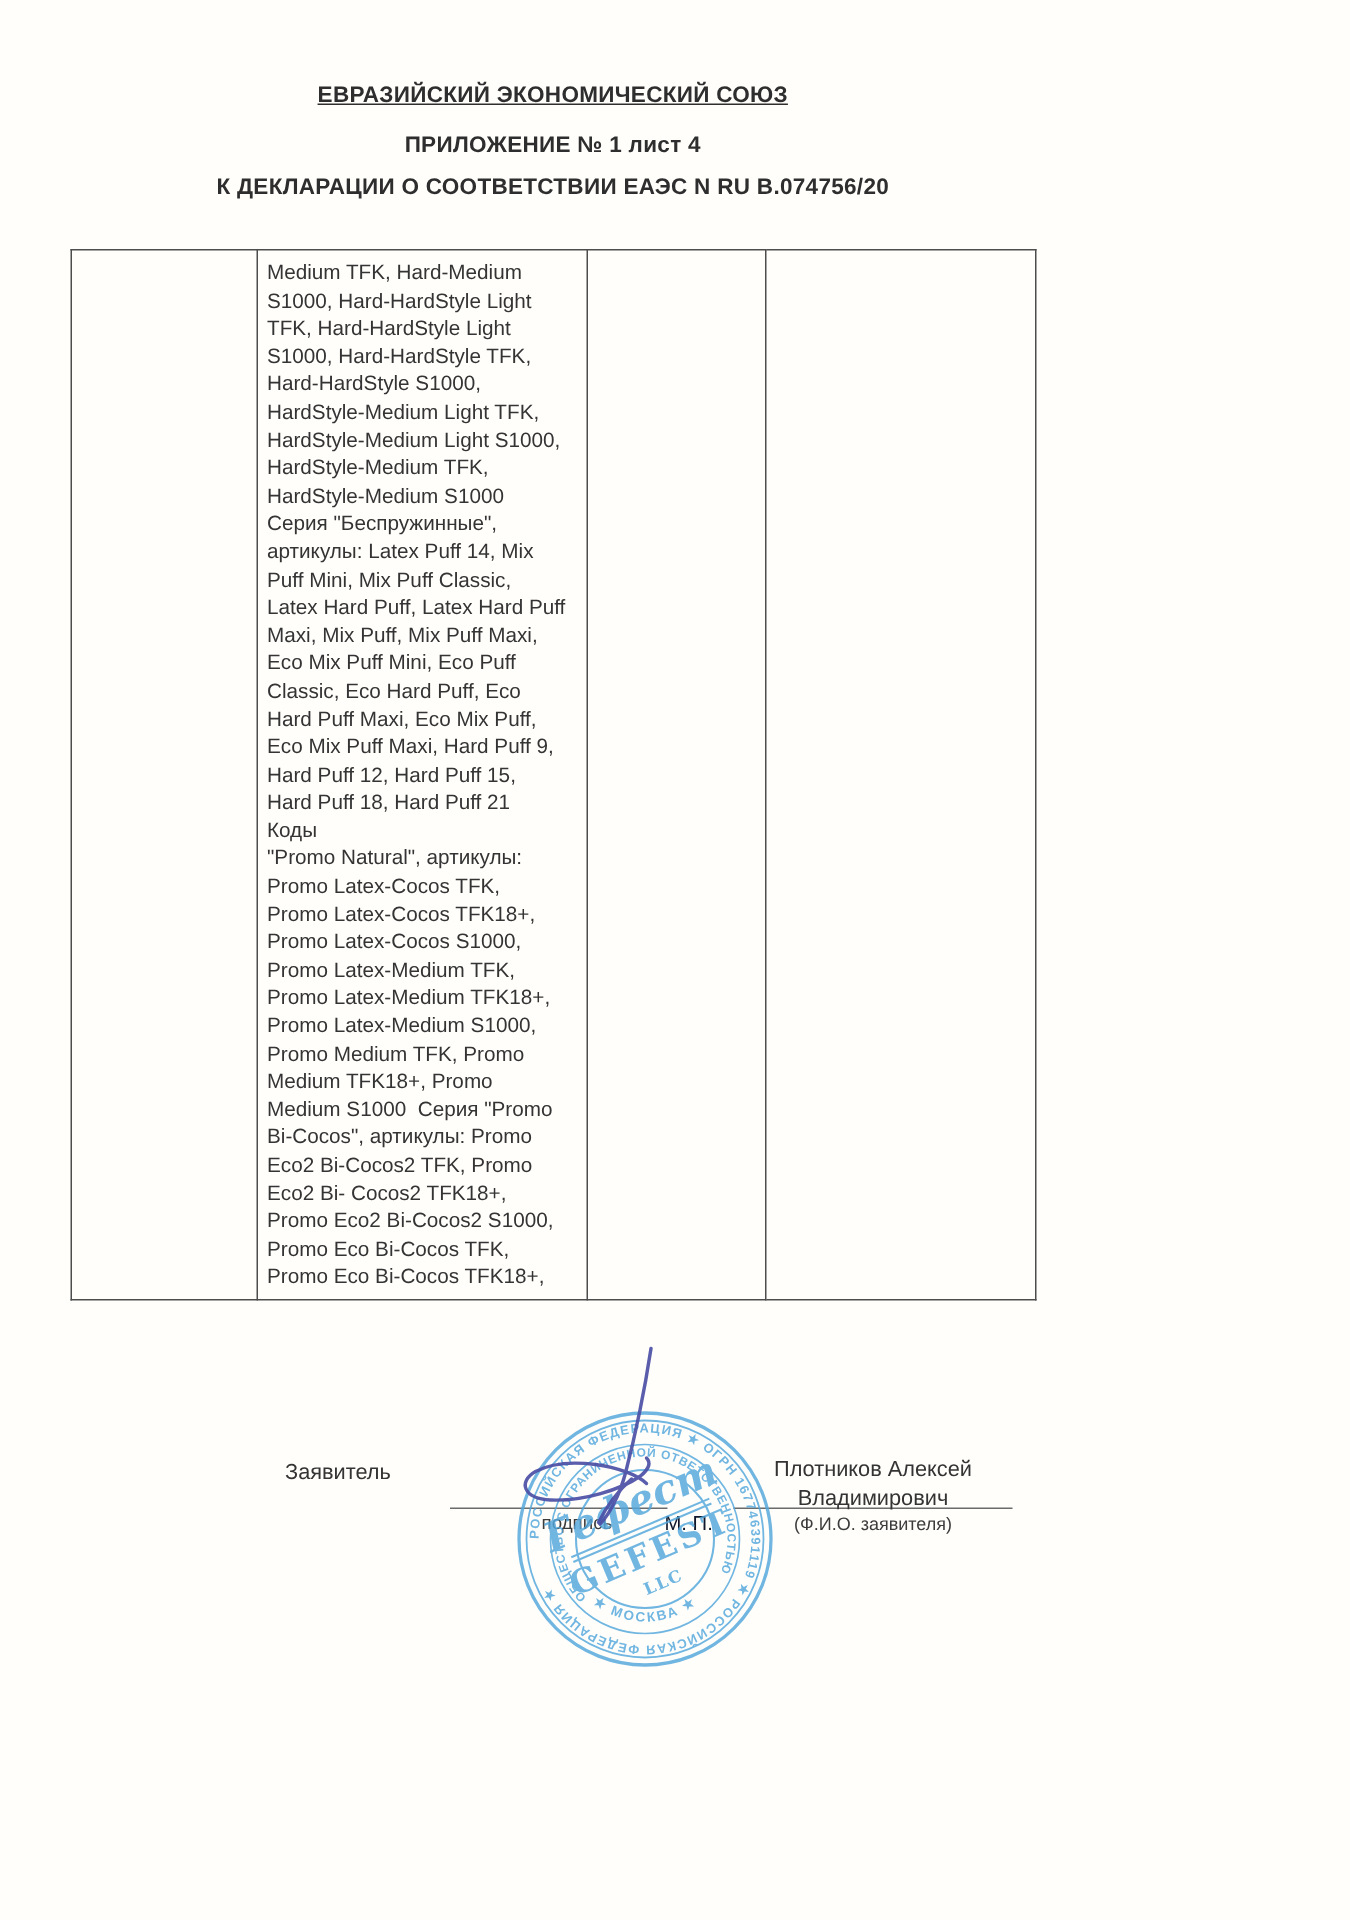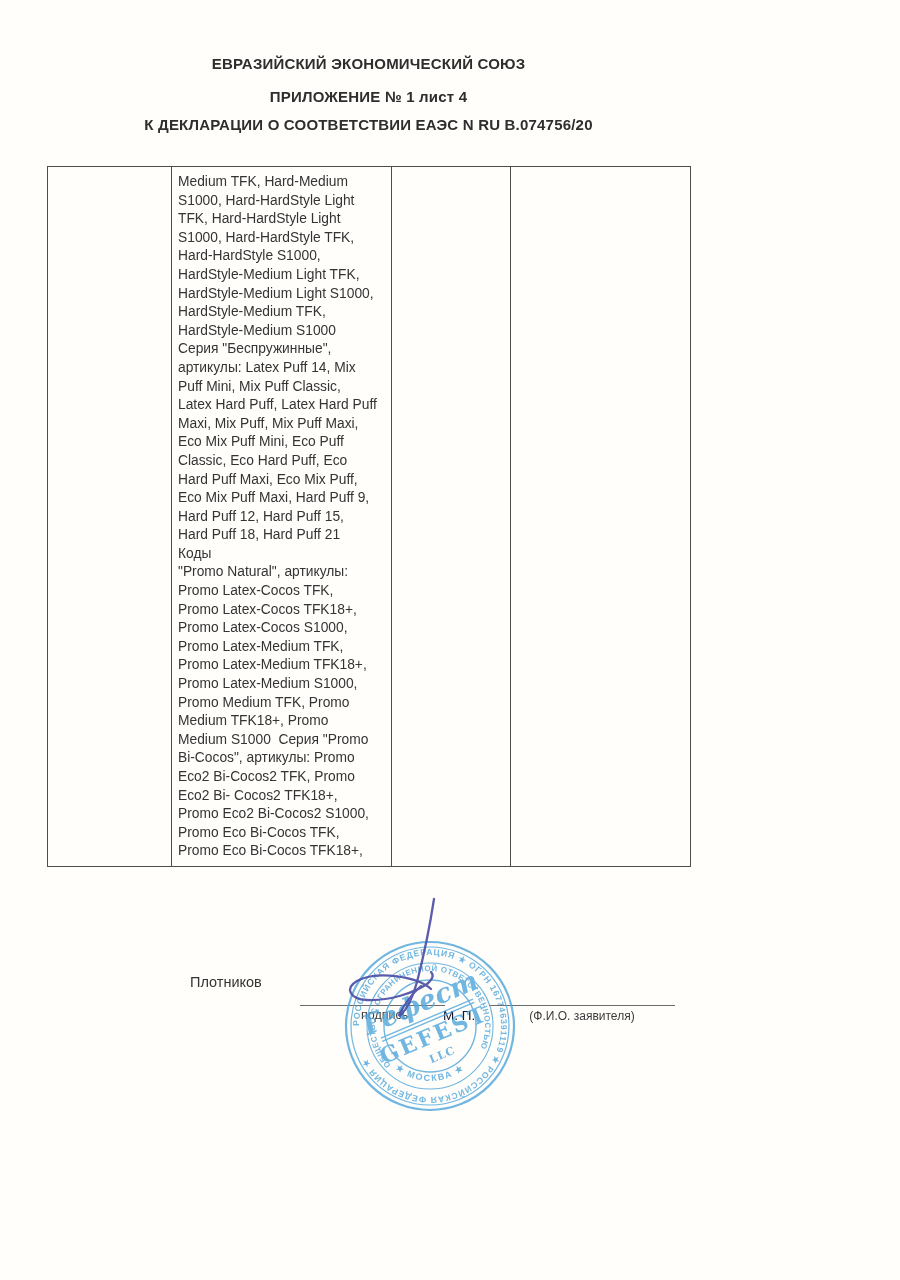--- a/index.html
+++ b/index.html
@@ -9,21 +9,21 @@
     font-family:"Liberation Sans", sans-serif;
     color:#383838;
     position:relative;
     overflow:hidden;
   }
   .page { position:absolute; left:0; top:0; width:900px; height:1280px; background:#fffefb; }
 
   
   .titles { position:absolute; left:47px; top:0; width:643px; text-align:center; }
   .title { position:absolute; width:643px; left:0; font-weight:bold; font-size:15px; letter-spacing:.2px; color:#2e2e2e; white-space:nowrap; }
-  .t1 { top:55px; }
+  .t1 { top:55px;text-decoration:underline; }
   .t2 { top:88px; }
   .t3 { top:116px; }
 
   
   table.decl {
     position:absolute; left:47px; top:166px;
     width:643px; border-collapse:collapse; table-layout:fixed;
   }
   table.decl th, table.decl td {
     border:1.4px solid #4d4d4d;
@@ -120,25 +120,29 @@
               <div class="pline">Promo Eco Bi-Cocos TFK,</div>
               <div class="pline">Promo Eco Bi-Cocos TFK18+,</div>
             </div>
       </td>
       <td class="bcell"></td>
       <td class="bcell"></td>
     </tr>
   </tbody>
     </table>
 
-  <div class="footer-label">Плотников</div>
+  <div class="footer-label">Заявитель</div>
   <div class="sig-line left"></div>
   <div class="sig-caption">подпись</div>
   <div class="mp-caption">М. П.</div>
   <div class="sig-line right"></div>
+  <div class="name-block">
+    <div>Плотников Алексей</div>
+    <div>Владимирович</div>
+  </div>
   <div class="name-caption">(Ф.И.О. заявителя)</div>
 
   <svg class="overlay" width="900" height="1280" viewBox="0 0 900 1280">
 
     <g class="stamp" transform="translate(430,1026)" opacity="0.82">
       <circle r="84" fill="none" stroke="currentColor" stroke-width="2.2"></circle>
       <circle r="79" fill="none" stroke="currentColor" stroke-width="1.2"></circle>
       <circle r="63" fill="none" stroke="currentColor" stroke-width="1.1"></circle>
       <circle r="46" fill="none" stroke="currentColor" stroke-width="1.4"></circle>
       <defs>

